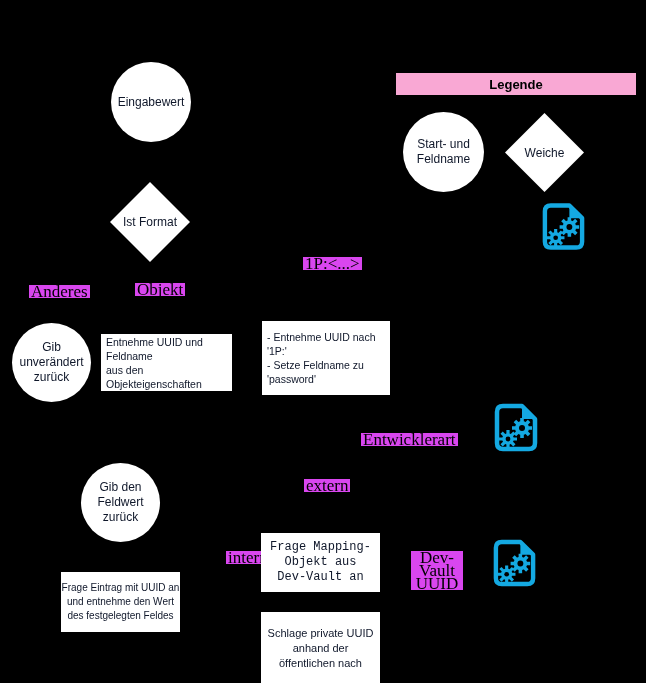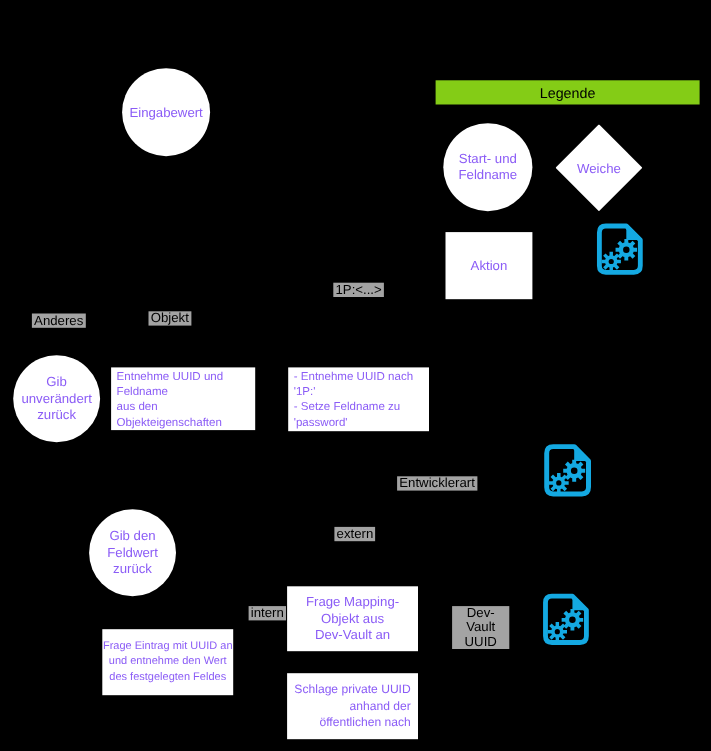--- a/index.html
+++ b/index.html
@@ -1,36 +1,36 @@
 <!DOCTYPE html>
 <html><head>
 <meta charset="utf-8">
 <style>
   html,body{margin:0;padding:0;background:#000;}
   .stage{
     position:relative;width:646px;height:683px;background:#000;overflow:hidden;
     font-family:"Liberation Sans", sans-serif;color:#000;
   }
   .shape{
-    position:absolute;background:#fff;color:#8b5cf6;
+    position:absolute;background:#fff;color:#0f172a;
     display:flex;align-items:center;justify-content:center;
     text-align:center;white-space:pre-line;box-sizing:border-box;
   }
   .circle{border-radius:50%;font-size:12px;line-height:15px;}
   .diamond{clip-path:polygon(50% 0,100% 50%,50% 100%,0 50%);font-size:12px;}
   .rect{font-size:12px;line-height:15px;}
-  .rect.small{font-size:10px;line-height:14px;margin-left:32px;}
+  .rect.small{font-size:10px;line-height:14px;}
   .rect.med{font-size:11px;line-height:15px;}
   .rect.left{justify-content:flex-start;text-align:left;padding:4px 5px;font-size:10.5px;line-height:14px;}
   .elabel{
-    position:absolute;background:#a3a3a3;color:#000;font-size:12px;line-height:13px;
-    padding:0 2px;white-space:pre-line;text-align:center;
+    position:absolute;background:#d946ef;color:#000;font-size:17px;line-height:13px;
+    padding:0 2px;white-space:pre-line;text-align:center;font-family:Liberation Serif, serif;
   }
   .legend-bar{
-    position:absolute;background:#84cc16;color:#000;font-weight:normal;font-size:13px;
+    position:absolute;background:#f9a8d4;color:#000;font-weight:bold;font-size:13px;
     display:flex;align-items:center;justify-content:center;
   }
   .icon{position:absolute;line-height:0;}
 </style>
 </head>
 <body>
 
 <div class="stage">
 
   <svg width="0" height="0" style="position:absolute" aria-hidden="true">
@@ -43,61 +43,62 @@
         <circle cx="30" cy="26" r="3" fill="#000"></circle>
         <path d="M16 28 V46 M7 37 H25 M9.6 30.6 L22.4 43.4 M9.6 43.4 L22.4 30.6" stroke="#14A9E2" stroke-width="3.2"></path>
         <circle cx="16" cy="37" r="5.8" fill="#14A9E2"></circle>
         <circle cx="16" cy="37" r="2.4" fill="#000"></circle>
       </symbol>
     </defs>
   </svg>
 
   <div class="shape circle" style="left:111px;top:62px;width:80px;height:80px;">Eingabewert</div>
 
+  <div class="shape diamond" style="left:110px;top:182px;width:80px;height:80px;">Ist Format</div>
 
   <div class="elabel" style="left:29px;top:285px;">Anderes</div>
 
   <div class="elabel" style="left:135px;top:283px;">Objekt</div>
 
   <div class="elabel" style="left:303px;top:257px;">1P:&lt;...&gt;</div>
 
   <div class="shape circle" style="left:12px;top:323px;width:79px;height:79px;text-align:center;">Gib
 unverändert
 zurück</div>
 
   <div class="shape rect left" style="left:101px;top:334px;width:131px;height:57px;">Entnehme UUID und Feldname
 aus den Objekteigenschaften</div>
 
-  <div class="shape rect left" style="left:262px;top:334px;width:128px;height:58px;">- Entnehme UUID nach '1P:'
+  <div class="shape rect left" style="left:262px;top:321px;width:128px;height:74px;">- Entnehme UUID nach '1P:'
 - Setze Feldname zu
 'password'</div>
 
 
   <div class="elabel" style="left:361px;top:433px;">Entwicklerart</div>
 
   <div class="elabel" style="left:304px;top:479px;">extern</div>
 
   <div class="shape circle" style="left:81px;top:463px;width:79px;height:79px;">Gib den
 Feldwert
 zurück</div>
 
   <div class="elabel" style="left:226px;top:551px;">intern</div>
 
-  <div class="shape rect" style="left:261px;top:533px;width:119px;height:59px;">Frage Mapping-
+  <div class="shape rect" style="left:261px;top:533px;width:119px;height:59px;font-family:Liberation Mono, monospace;">Frage Mapping-
 Objekt aus
 Dev-Vault an</div>
 
   <div class="elabel" style="left:411px;top:551px;width:48px;">Dev-Vault
 UUID</div>
 
   <div class="shape rect small" style="left:61px;top:572px;width:119px;height:60px;">Frage Eintrag mit UUID an
 und entnehme den Wert
 des festgelegten Feldes</div>
 
-  <div class="shape rect med" style="left:261px;top:612px;width:119px;height:60px;text-align:right;">Schlage private UUID
+  <div class="shape rect med" style="left:261px;top:612px;width:119px;height:72px;">Schlage private UUID
 anhand der
 öffentlichen nach</div>
 
   <div class="icon" style="left:492px;top:402px;">
     <svg width="48" height="51">
         <use href="#gearsdoc"></use>
       </svg>
   </div>
 
   <div class="icon" style="left:491px;top:538px;">
@@ -106,21 +107,20 @@
       </svg>
   </div>
 
   <div class="legend-bar" style="left:396px;top:73px;width:240px;height:22px;">Legende</div>
 
   <div class="shape circle" style="left:403px;top:112px;width:81px;height:80px;">Start- und
 Feldname</div>
 
   <div class="shape diamond" style="left:505px;top:113px;width:79px;height:79px;">Weiche</div>
 
-  <div class="shape rect" style="left:405px;top:211px;width:79px;height:61px;">Aktion</div>
 
   <div class="icon" style="left:540px;top:201px;">
     <svg width="47" height="51">
         <use href="#gearsdoc"></use>
       </svg>
   </div>
 
 </div>
 
 </body></html>

